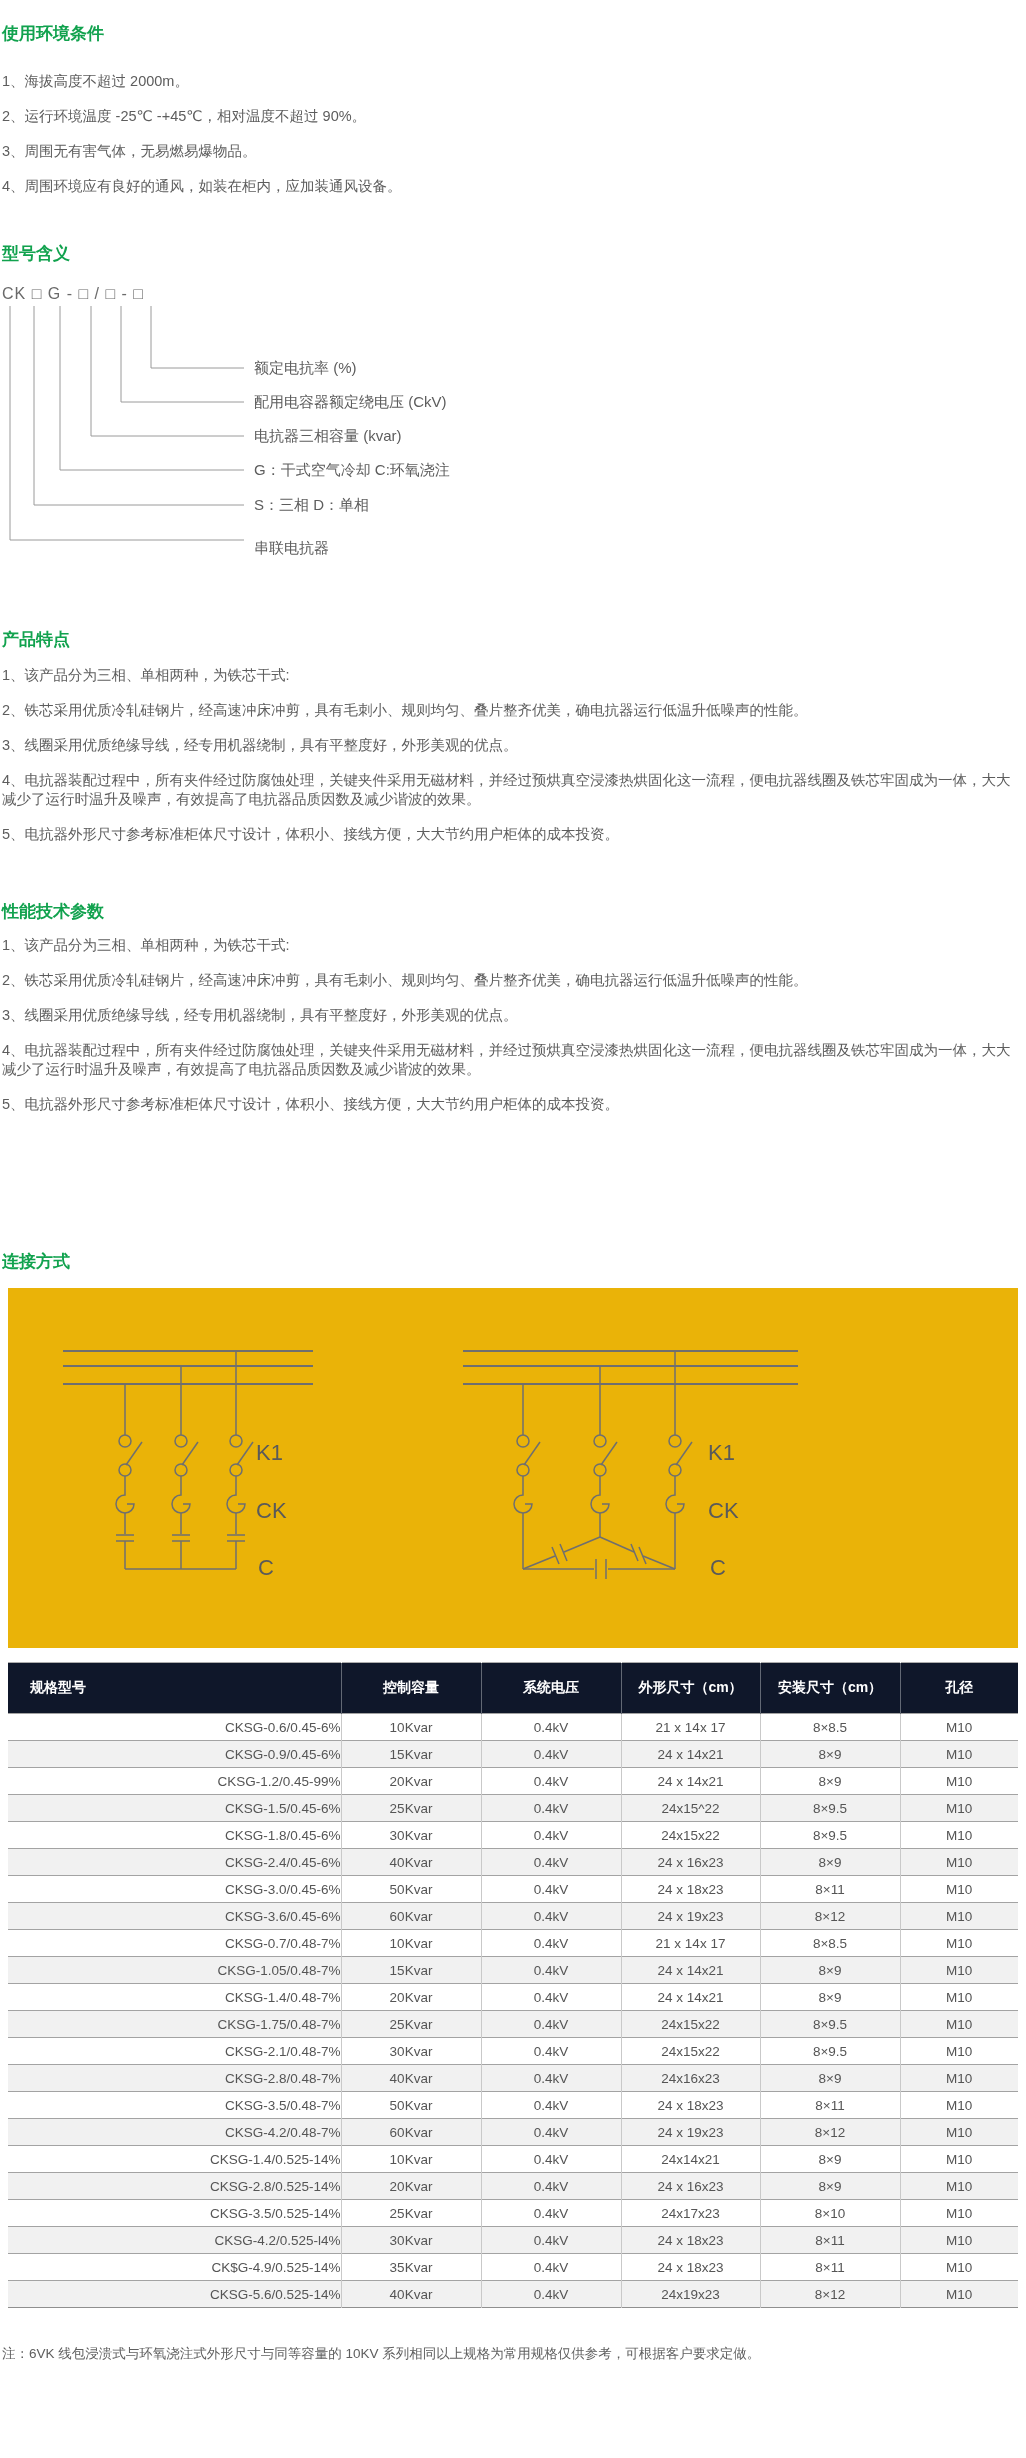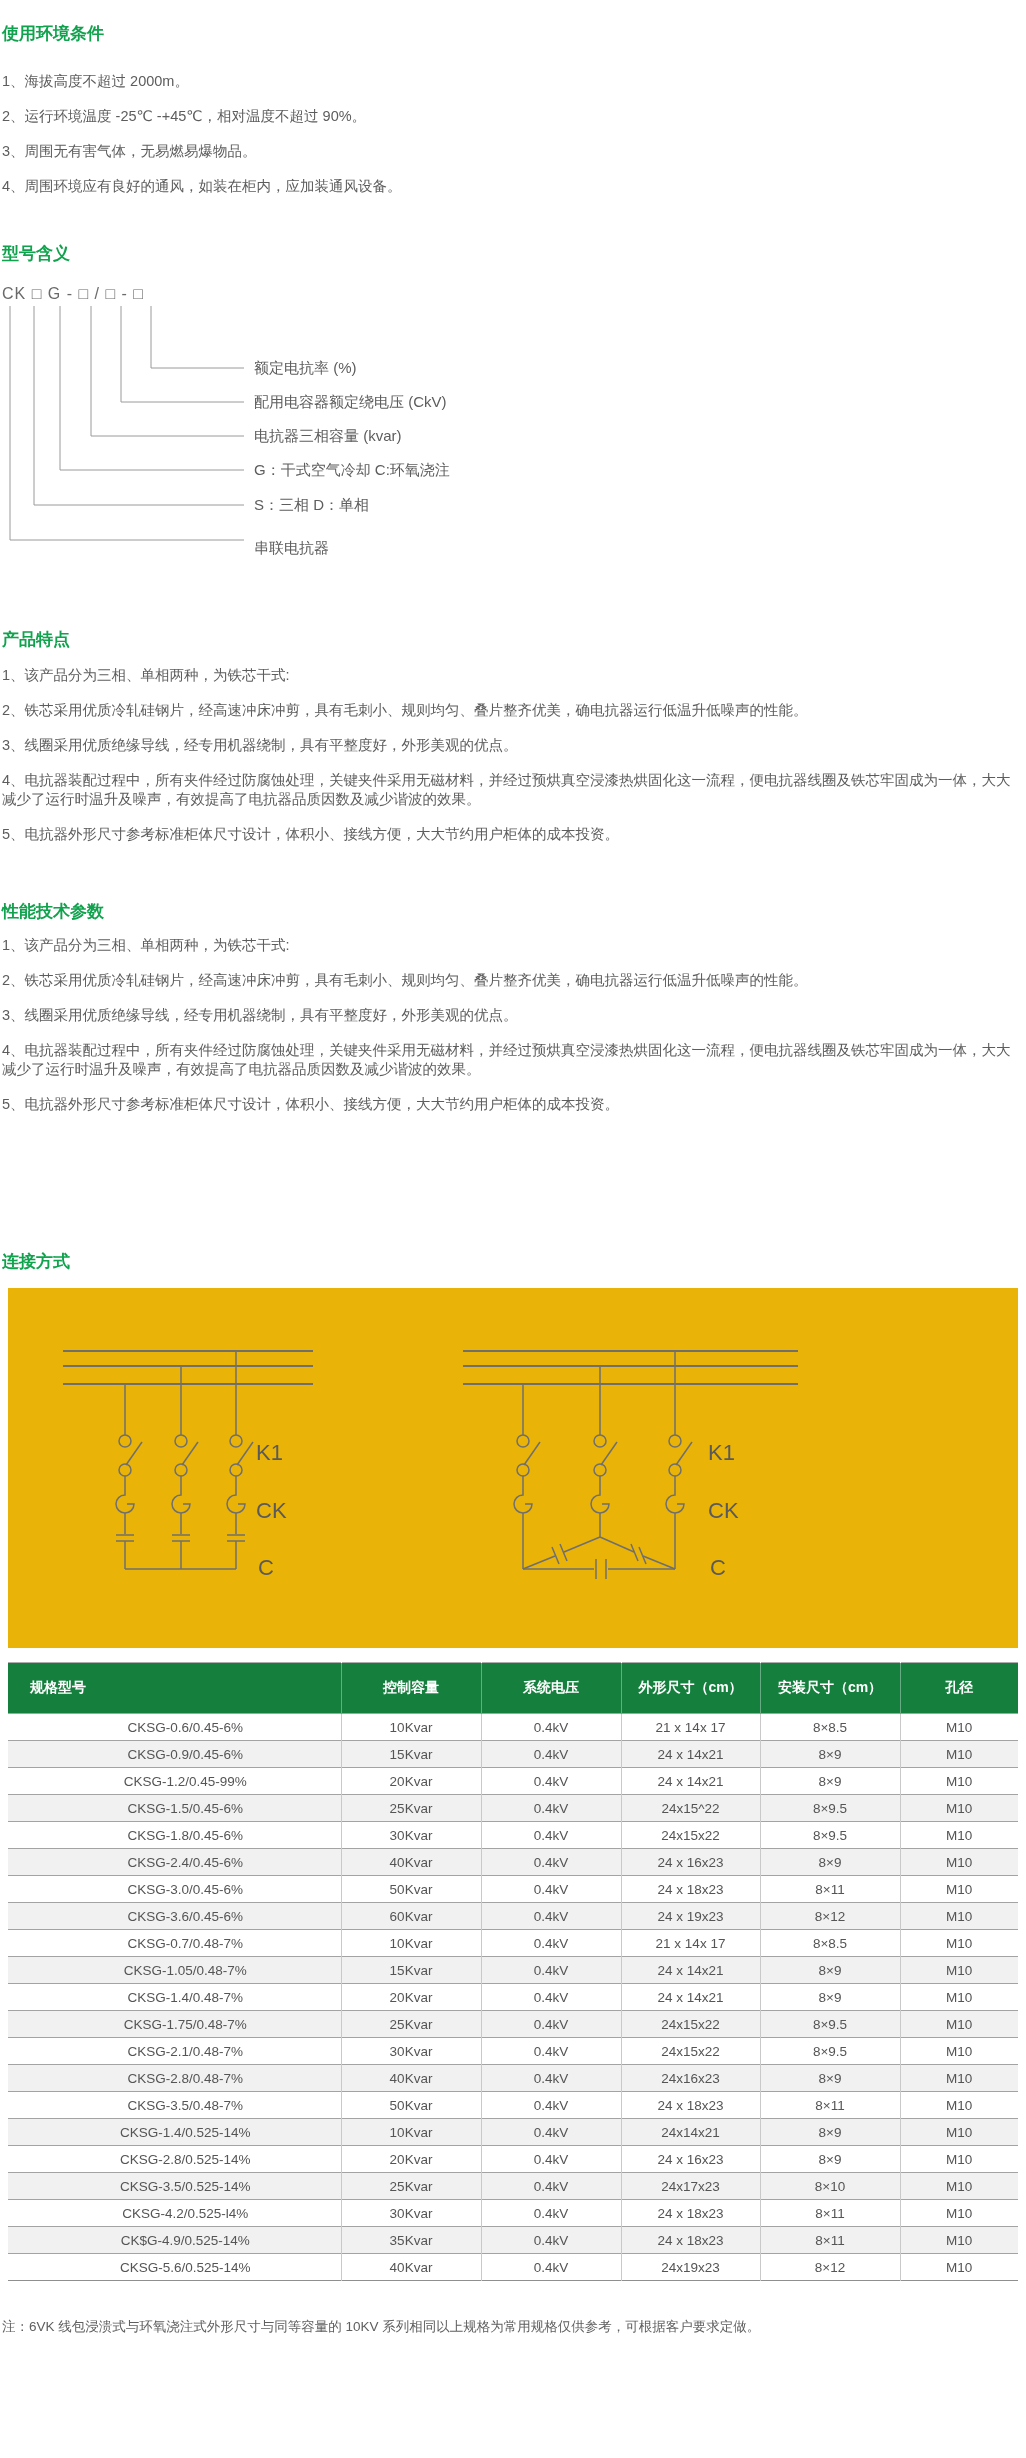--- a/index.html
+++ b/index.html
@@ -43,31 +43,31 @@
   .circuit .bus{stroke-width:2;}
   .circuit circle{stroke:#6f6f6f;stroke-width:1.5;fill:none;}
   .circuit text{fill:#5a5a5a;font-size:22px;font-family:"Liberation Sans","DejaVu Sans",sans-serif;}
 
   
   table.spec{
     width:1010px;margin:14px 0 0 6px;border-collapse:collapse;table-layout:fixed;
     border-top:1px solid #adadad;border-bottom:1px solid #8f8f8f;
   }
   table.spec thead th{
-    background:#15803d;color:#ffffff;font-size:14px;font-weight:bold;
+    background:#0f172a;color:#ffffff;font-size:14px;font-weight:bold;
     height:50px;text-align:center;padding:0;
   }
   table.spec thead th.col-model{text-align:left;padding-left:22px;}
   table.spec thead th + th{border-left:1px solid rgba(255,255,255,0.35);}
   table.spec td{
     font-size:13.5px;color:#555555;height:26px;text-align:center;padding:0;
     border-top:1px solid #a3a3a3;
   }
   table.spec td + td{border-left:1px solid #c9c9c9;}
-  table.spec td.col-model{text-align:center;padding-left:22px;}
+  table.spec td.col-model{text-align:right;padding-left:22px;}
   table.spec tbody tr:nth-child(even) td{background:#f1f1f1;}
   table.spec tbody tr:nth-child(odd) td{background:#ffffff;}
 
   .note{font-size:13.5px;color:#5f5f5f;margin-top:36px;line-height:19px;}
 </style>
 </head>
 <body>
 
 <div class="page">
 
@@ -342,20 +342,28 @@
         </tr>
         <tr>
           <td class="col-model">CKSG-3.5/0.48-7%</td>
           <td>50Kvar</td>
           <td>0.4kV</td>
           <td>24 x 18x23</td>
           <td>8×11</td>
           <td>M10</td>
         </tr>
         <tr>
+          <td class="col-model">CKSG-4.2/0.48-7%</td>
+          <td>60Kvar</td>
+          <td>0.4kV</td>
+          <td>24 x 19x23</td>
+          <td>8×12</td>
+          <td>M10</td>
+        </tr>
+        <tr>
           <td class="col-model">CKSG-1.4/0.525-14%</td>
           <td>10Kvar</td>
           <td>0.4kV</td>
           <td>24x14x21</td>
           <td>8×9</td>
           <td>M10</td>
         </tr>
         <tr>
           <td class="col-model">CKSG-2.8/0.525-14%</td>
           <td>20Kvar</td>

